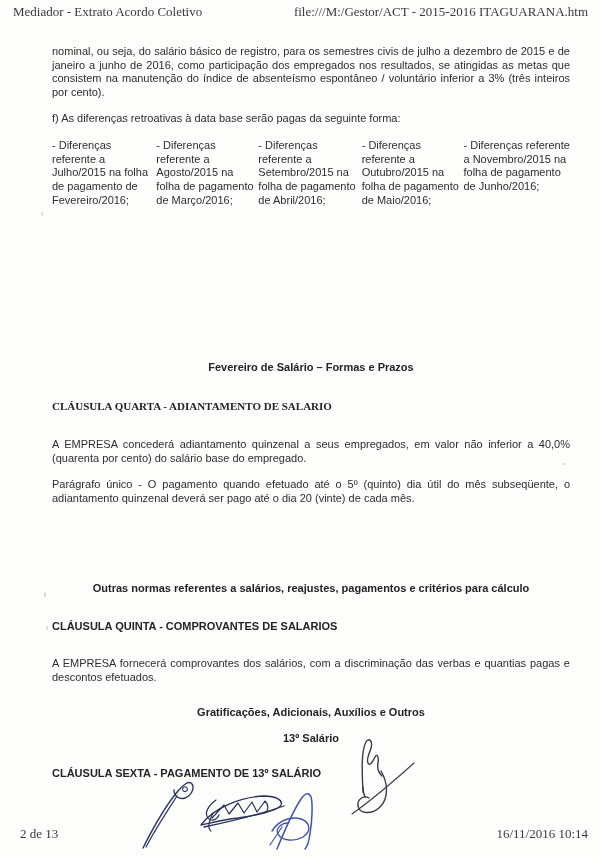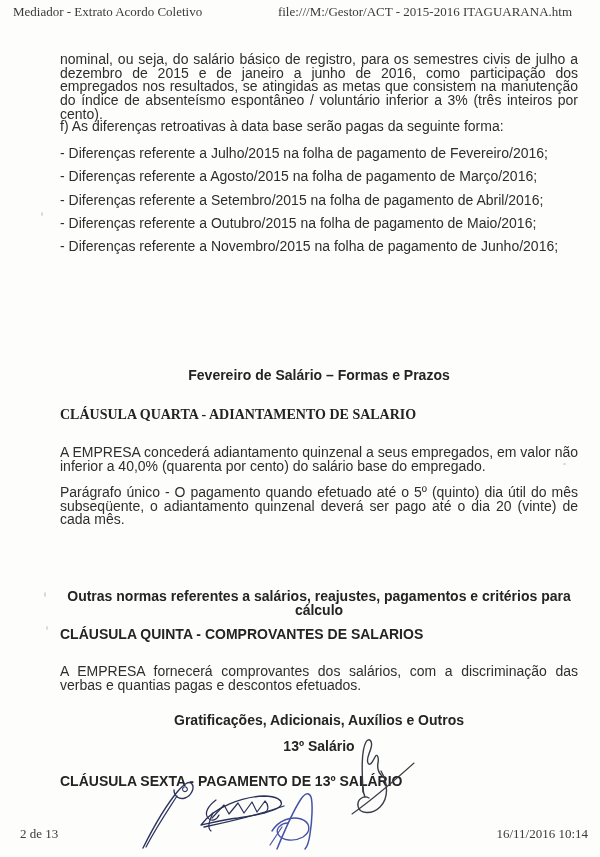--- a/index.html
+++ b/index.html
@@ -16,40 +16,40 @@
   
   .hdr, .ftr{
     position:absolute;
     font-family:"Liberation Serif", serif;
     font-size:13px;
     color:#3a3a3a;
     line-height:12px;
     white-space:nowrap;
   }
   .hdr-left{left:13px;top:6px;}
-  .hdr-right{right:28px;top:6px;font-family:Liberation Serif, serif;}
+  .hdr-right{right:12px;top:6px;font-family:Liberation Serif, serif;}
   .ftr-left{left:20px;top:828px;}
   .ftr-right{right:12px;top:828px;}
 
   
   .blk{
     position:absolute;
     left:48px;width:518px;
-    font-size:14px;
+    font-size:11px;
     line-height:13.7px;
     color:#2e2e2e;
-    margin:12px;
+    margin:4px;
   }
   .just{text-align:justify;}
   .bold{font-weight:bold;color:#242424;}
   .center{text-align:center;}
 
   .b-intro{top:41px;}
   .b-itemf{top:108px;}
-  .b-list{top:135px;display:flex;flex-direction:column;}
+  .b-list{top:135px;display:flex;flex-direction:row;}
   .b-list .li{margin:0 0 9.6px 0;}
   .b-sec1{top:357px;}
   .b-cl4{top:396px;font-family:Liberation Serif, serif;}
   .b-cl4-body{top:434px;}
   .b-cl4-pu{top:474px;}
   .b-sec2{top:578px;}
   .b-cl5{top:616px;}
   .b-cl5-body{top:653px;}
   .b-sec3{top:702px;}
   .b-sec3-sub{top:728px;}

